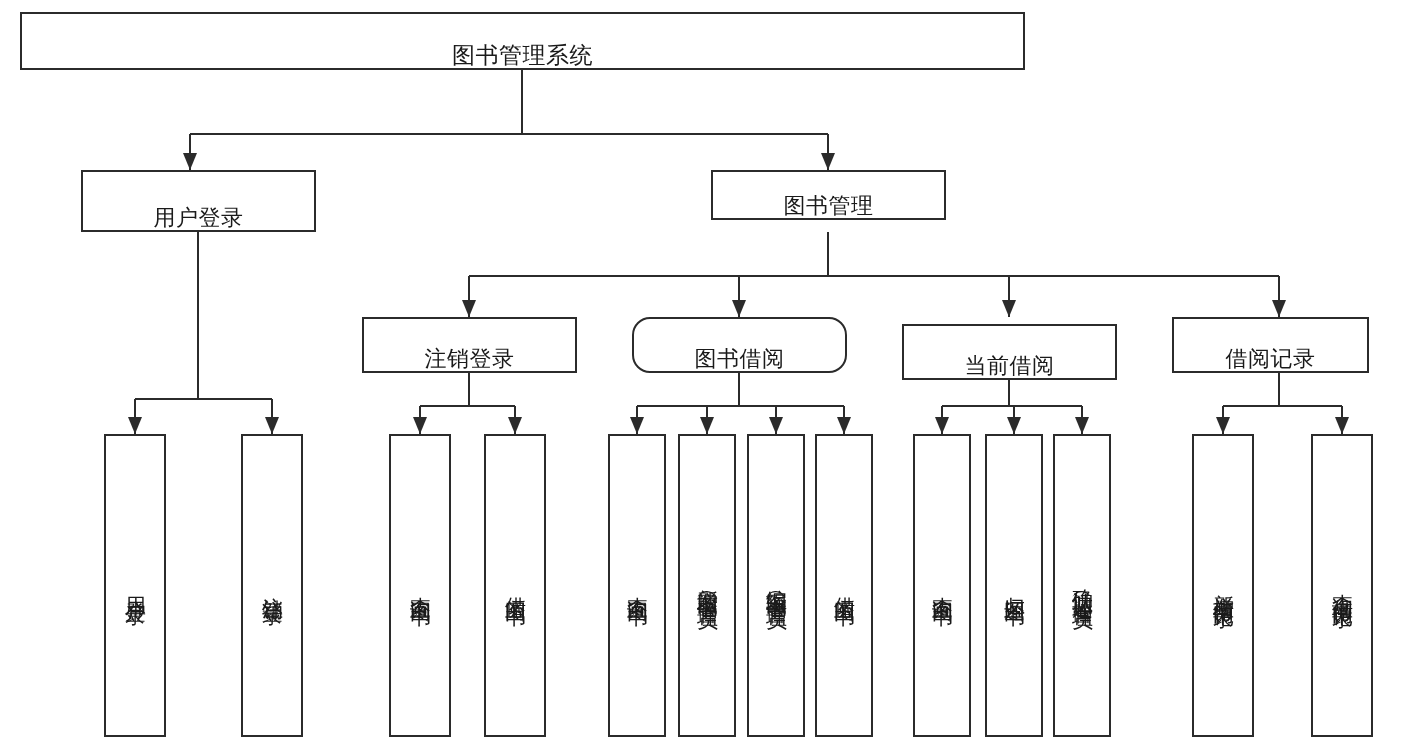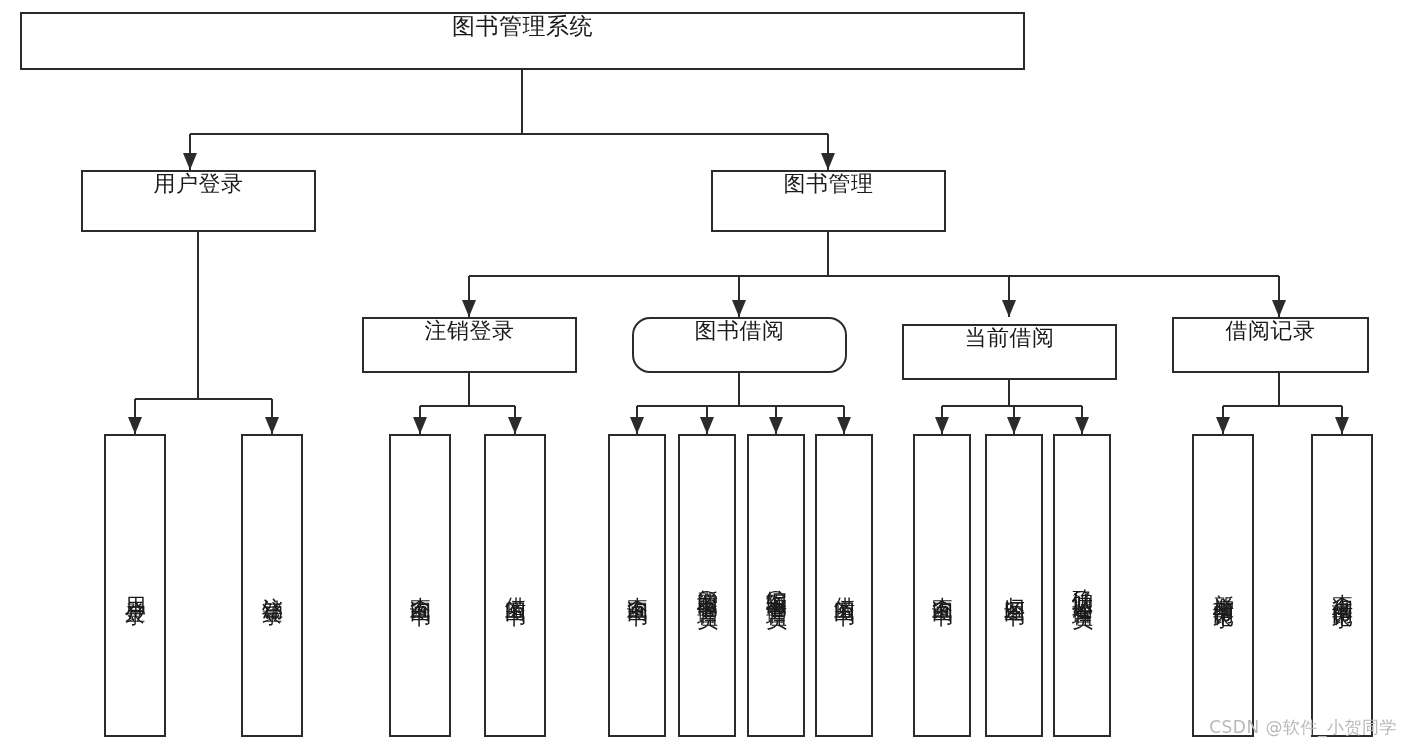--- a/index.html
+++ b/index.html
@@ -25,21 +25,21 @@
     width: 1405px;
     height: 747px;
     pointer-events: none;
   }
   .node {
     position: absolute;
     box-sizing: border-box;
     border: 2.5px solid #2b2b2b;
     background: #ffffff;
     display: flex;
-    align-items: flex-start;
+    align-items: flex-end;
     justify-content: center;
     color: #1a1a1a;
   }
   .node-label {
     display: block;
     line-height: 1.08;
     letter-spacing: 0.5px;
     white-space: nowrap;
   }
   
@@ -133,21 +133,21 @@
       <polygon points="1335,417 1349,417 1342,434" fill="#2b2b2b"></polygon>
     </svg>
 
   <div class="node root horiz" id="node-root" style="left: 20px; top: 12px; width: 1005px; height: 58px;">
     <span class="node-label">图书管理系统</span>
   </div>
 
   <div class="node horiz" id="node-l2-0" style="left: 81px; top: 170px; width: 235px; height: 62px;">
     <span class="node-label">用户登录</span>
   </div>
-  <div class="node horiz" id="node-l2-1" style="left: 711px; top: 170px; width: 235px; height: 62px;">
+  <div class="node horiz" id="node-l2-1" style="left: 711px; top: 170px; width: 235px; height: 50px;">
     <span class="node-label">图书管理</span>
   </div>
 
   <div class="node horiz" id="node-l3-0" style="left: 362px; top: 317px; width: 215px; height: 56px;">
     <span class="node-label">注销登录</span>
   </div>
   <div class="node horiz" id="node-l3-1" style="left: 632px; top: 317px; width: 215px; height: 56px; border-radius: 18px;">
     <span class="node-label">图书借阅</span>
   </div>
   <div class="node horiz" id="node-l3-2" style="left: 902px; top: 324px; width: 215px; height: 56px;">
@@ -190,14 +190,13 @@
   <div class="node vert" id="node-leaf-10" style="left: 1053px; top: 434px; width: 58px; height: 303px;">
     <span class="node-label">确认归还（管理员）</span>
   </div>
   <div class="node vert" id="node-leaf-11" style="left: 1192px; top: 434px; width: 62px; height: 303px;">
     <span class="node-label">新增借阅记录</span>
   </div>
   <div class="node vert" id="node-leaf-12" style="left: 1311px; top: 434px; width: 62px; height: 303px;">
     <span class="node-label">查询借阅记录</span>
   </div>
 
-  <div id="watermark">CSDN @软件_小贺同学</div>
 </div>
 
 </body></html>

